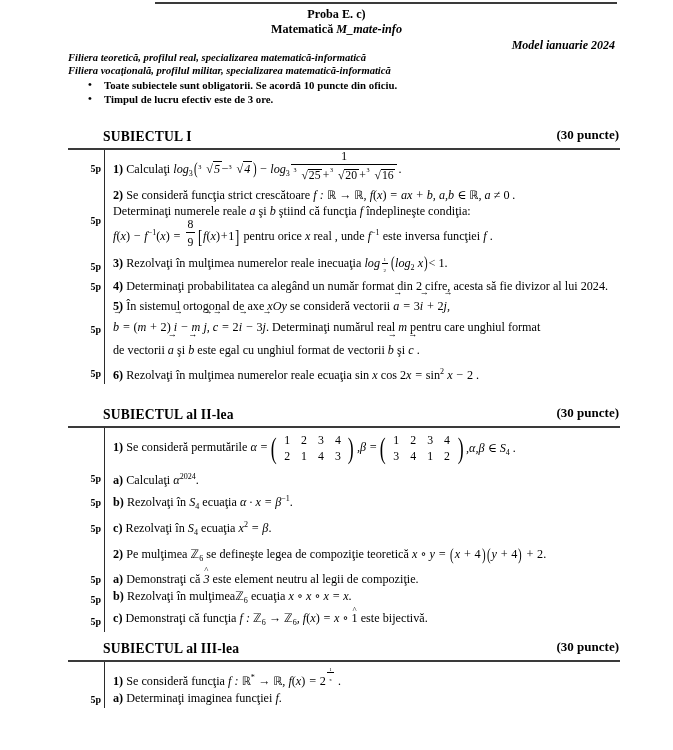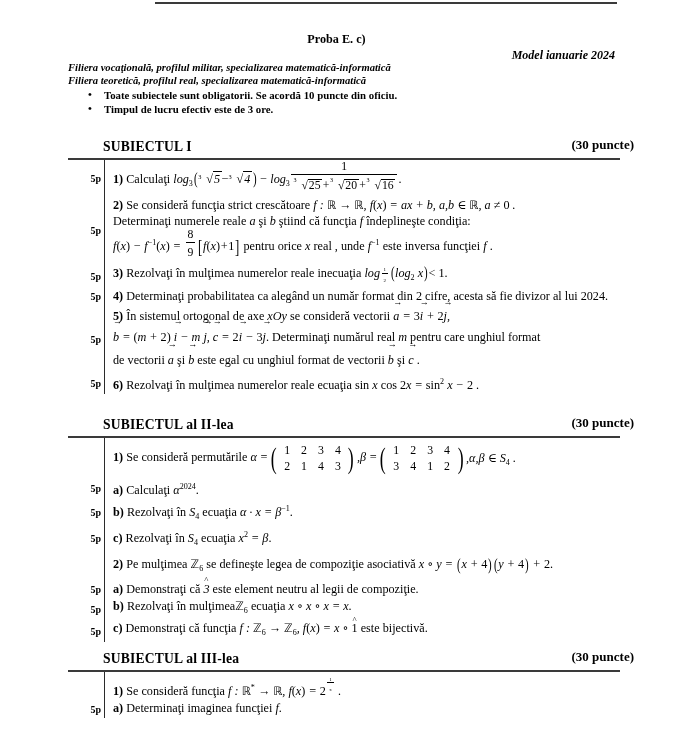--- a/index.html
+++ b/index.html
@@ -39,21 +39,20 @@
   .header .h-title {
     font-size: 14.5px;
     font-weight: bold;
     line-height: 17px;
     letter-spacing: .1px;
   }
   .header .h-sub {
     font-size: 12.2px;
     font-weight: bold;
     line-height: 15px;
-    margin-top: 25px;
   }
   .header .h-sub .ital {
     font-style: italic;
   }
   .model-line {
     text-align: right;
     padding-right: 58px;
     font-size: 12px;
     font-weight: bold;
     font-style: italic;
@@ -94,21 +93,21 @@
     margin-top: 21px;
     height: 19px;
   }
   .subject-head .s-title {
     font-size: 13.6px;
     font-weight: bold;
     letter-spacing: .2px;
   }
   .subject-head .s-points {
     position: absolute;
-    right: 39px;
+    right: 54px;
     top: 0;
     font-size: 13px;
     font-weight: bold;
   }
   .sep-rule {
     margin: 2px 0 0 68px;
     width: 552px;
     height: 2px;
     background: #3a3a3a;
   }
@@ -294,26 +293,27 @@
 </style>
 </head>
 <body>
 
 <div class="page">
 
   <div class="top-rule"></div>
 
   <div class="header">
     <div class="h-sub">Proba E. c)</div>
+    <div class="h-sub"><span>Matematică </span><span class="ital">M_mate-info</span></div>
   </div>
 
   <div class="model-line">Model ianuarie 2024</div>
 
+  <div class="filiera">Filiera teoretică, profilul real, specializarea matematică-informatică</div>
   <div class="filiera">Filiera vocaţională, profilul militar, specializarea matematică-informatică</div>
-  <div class="filiera">Filiera teoretică, profilul real, specializarea matematică-informatică</div>
 
   <ul class="bullets">
     <li>Toate subiectele sunt obligatorii. Se acordă 10 puncte din oficiu.</li>
     <li>Timpul de lucru efectiv este de 3 ore.</li>
   </ul>
 
   <div class="subject-head">
     <span class="s-title">SUBIECTUL I</span>
     <span class="s-points">(30 puncte)</span>
   </div>
@@ -481,21 +481,21 @@
         <span class="m">x<sup class="s">2</sup> = β</span><span>.</span>
       </td>
     </tr>
 
     <tr>
       <td class="col-pts"></td>
       <td class="col-body" style="padding-top:5px !important;padding-bottom:4px !important;">
         <span class="lbl">2)</span>
         <span>Pe mulţimea</span>
         <span class="m"><span class="bb">ℤ</span><sub class="s">6</sub></span>
-        <span>se defineşte legea de compoziţie asociativă</span>
+        <span>se defineşte legea de compoziţie teoretică</span>
         <span class="m">x ∘ y = <span class="tp">(</span>x + <span class="up">4</span><span class="tp">)</span><span class="tp">(</span>y + <span class="up">4</span><span class="tp">)</span> + <span class="up">2.</span></span>
       </td>
     </tr>
 
     <tr>
       <td class="col-pts">5p</td>
       <td class="col-body">
         <span class="lbl">a)</span>
         <span>Demonstraţi că</span>
         <span class="m"><span class="hat"><span class="hc">^</span><span>3</span></span></span>

